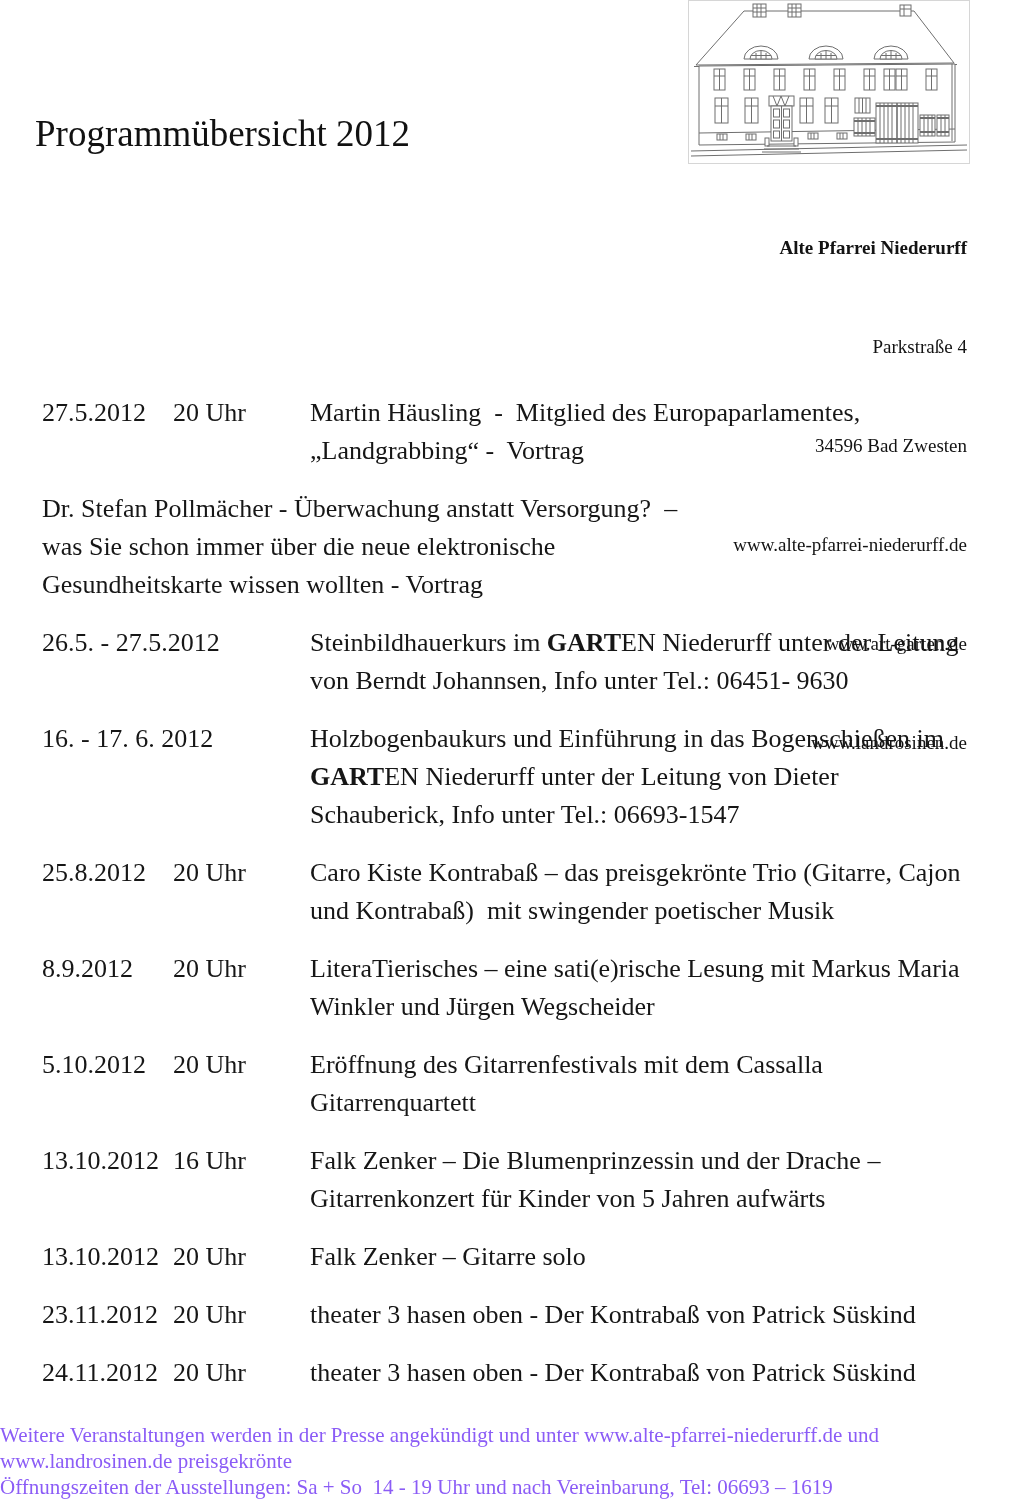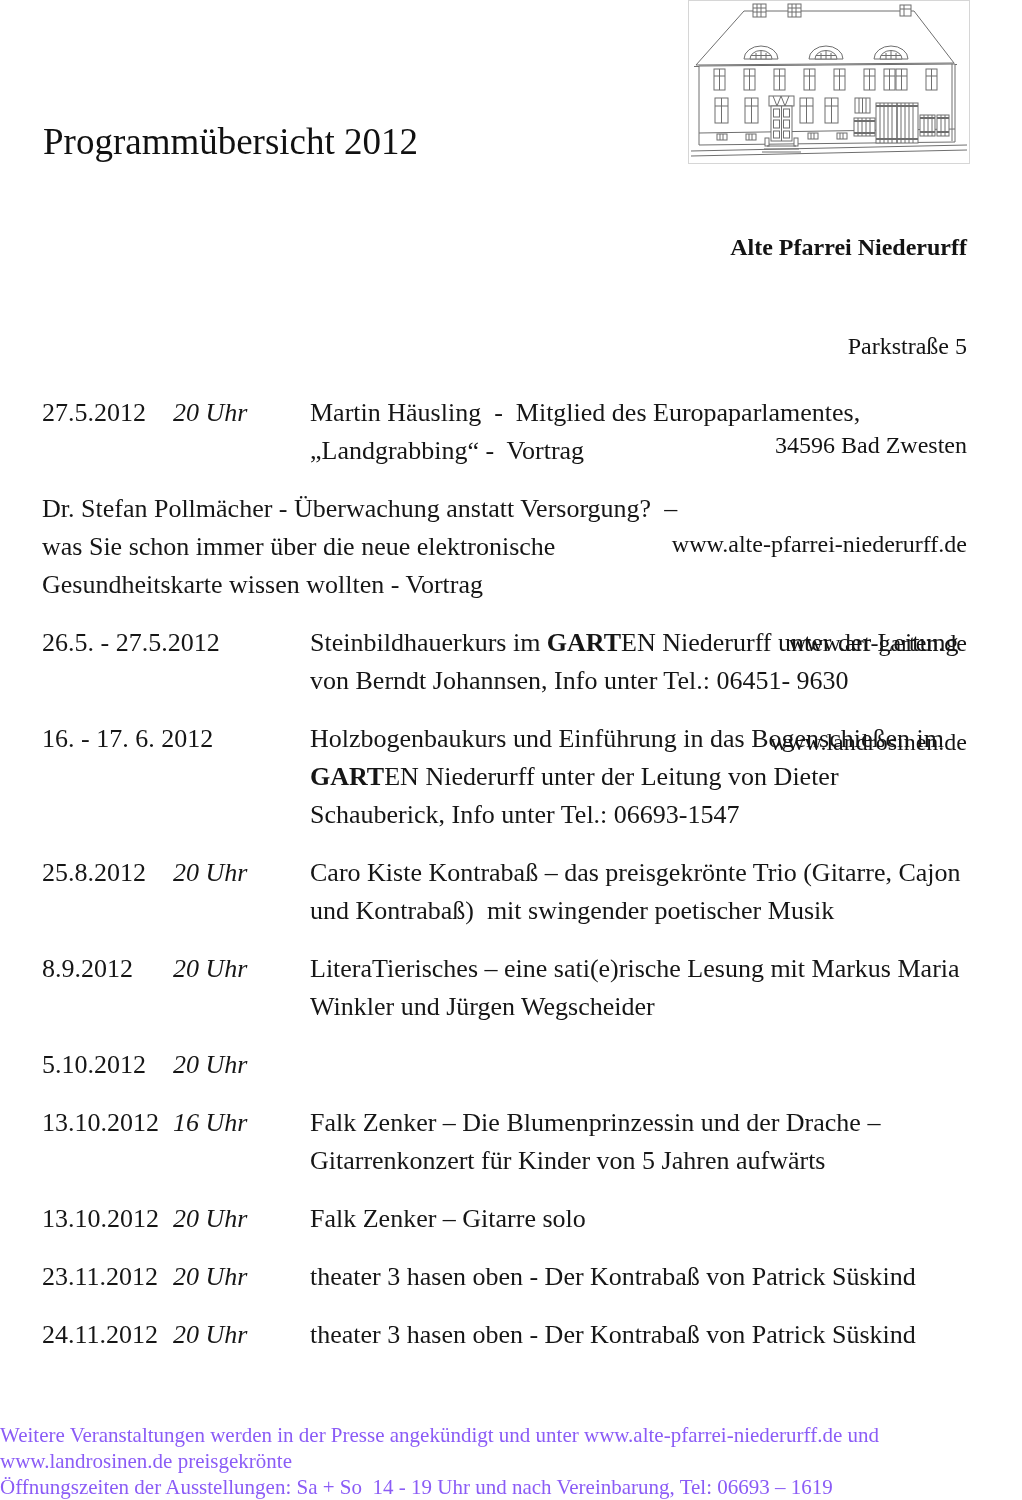--- a/index.html
+++ b/index.html
@@ -7,44 +7,44 @@
     position:relative;
     width:1022px;height:1500px;
     background:#ffffff;
     color:#161616;
     font-family:"Liberation Serif","DejaVu Serif",serif;
     overflow:hidden;
   }
   
   .page-title{
     position:absolute;left:35px;top:112px;
-    margin:8px;font-size:37px;font-weight:normal;color:#111;
+    margin:0;font-size:37px;font-weight:normal;color:#111;
     white-space:pre;
   }
   .building-figure{
     position:absolute;left:688px;top:0;margin:0;
     width:280px;height:162px;
     border:1px solid #d6d6d6;background:#fff;
   }
   .building-figure svg{display:block;width:100%;height:100%;}
   .address-block{
     position:absolute;right:55px;top:165px;
-    text-align:right;font-size:24px;line-height:33px;color:#131313;
+    text-align:right;font-size:19px;line-height:33px;color:#131313;
     white-space:pre;
   }
   .org-name{font-weight:bold;}
   
   .event-list{
     position:absolute;left:42px;top:394px;right:30px;
     font-size:26px;line-height:38px;
   }
   .event-row{display:flex;margin-bottom:20px;}
   .event-when{flex:none;width:268px;display:flex;white-space:pre;}
   .event-date{flex:none;min-width:131px;}
-  .event-time{flex:none;font-style:italic;}
+  .event-time{flex:none;}
   .event-desc{flex:1;}
   .desc-line{white-space:pre;}
   
   .page-footer{
     position:absolute;left:0;right:0;top:1422px;
     text-align:left;font-size:21px;line-height:26px;color:#8b5cf6;
   }
   .page-footer div{white-space:pre;}
 </style>
 </head>
@@ -222,21 +222,21 @@
 
       <g>
         <line x1="2" y1="150" x2="278" y2="144"></line>
         <line x1="2" y1="155" x2="278" y2="149"></line>
       </g>
     </svg>
   </figure>
 
   <div class="address-block">
     <div class="org-name">Alte Pfarrei Niederurff</div>
-    <div>Parkstraße 5</div>
+    <div>Parkstraße 4</div>
     <div>34596 Bad Zwesten</div>
     <div>www.alte-pfarrei-niederurff.de</div>
     <div>www.art-garten.de</div>
     <div>www.landrosinen.de</div>
   </div>
 
   <main class="event-list" id="events">
     <div class="event-row">
       <div class="event-when">
         <span class="event-date">27.5.2012</span>
@@ -299,20 +299,24 @@
           <div class="desc-line"><span>LiteraTierisches – eine sati(e)rische Lesung mit Markus Maria</span></div>
           <div class="desc-line"><span>Winkler und Jürgen Wegscheider</span></div>
         </div>
     </div>
 
     <div class="event-row">
       <div class="event-when">
         <span class="event-date">5.10.2012</span>
         <span class="event-time">20 Uhr</span>
       </div>
+      <div class="event-desc">
+          <div class="desc-line"><span>Eröffnung des Gitarrenfestivals mit dem Cassalla</span></div>
+          <div class="desc-line"><span>Gitarrenquartett</span></div>
+        </div>
     </div>
 
     <div class="event-row">
       <div class="event-when">
         <span class="event-date">13.10.2012</span>
         <span class="event-time">16 Uhr</span>
       </div>
       <div class="event-desc">
           <div class="desc-line"><span>Falk Zenker – Die Blumenprinzessin und der Drache –</span></div>
           <div class="desc-line"><span>Gitarrenkonzert für Kinder von 5 Jahren aufwärts</span></div>

